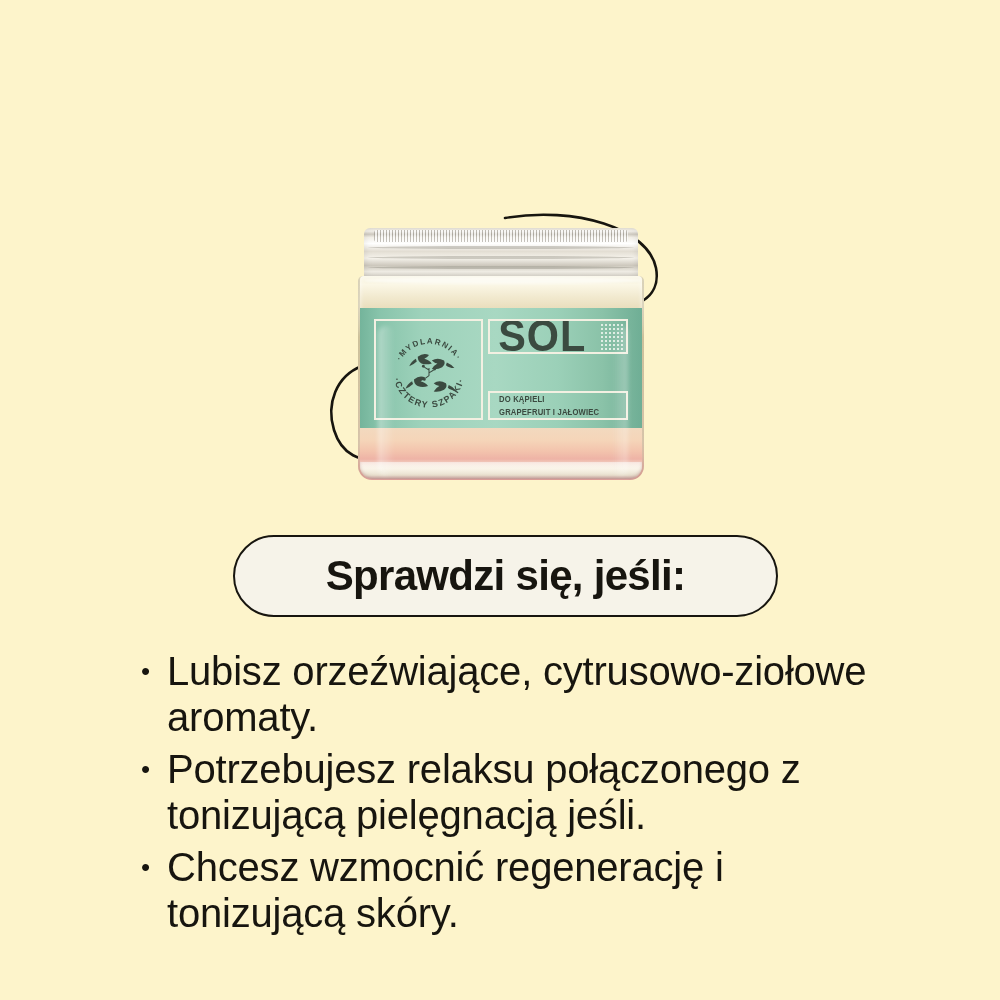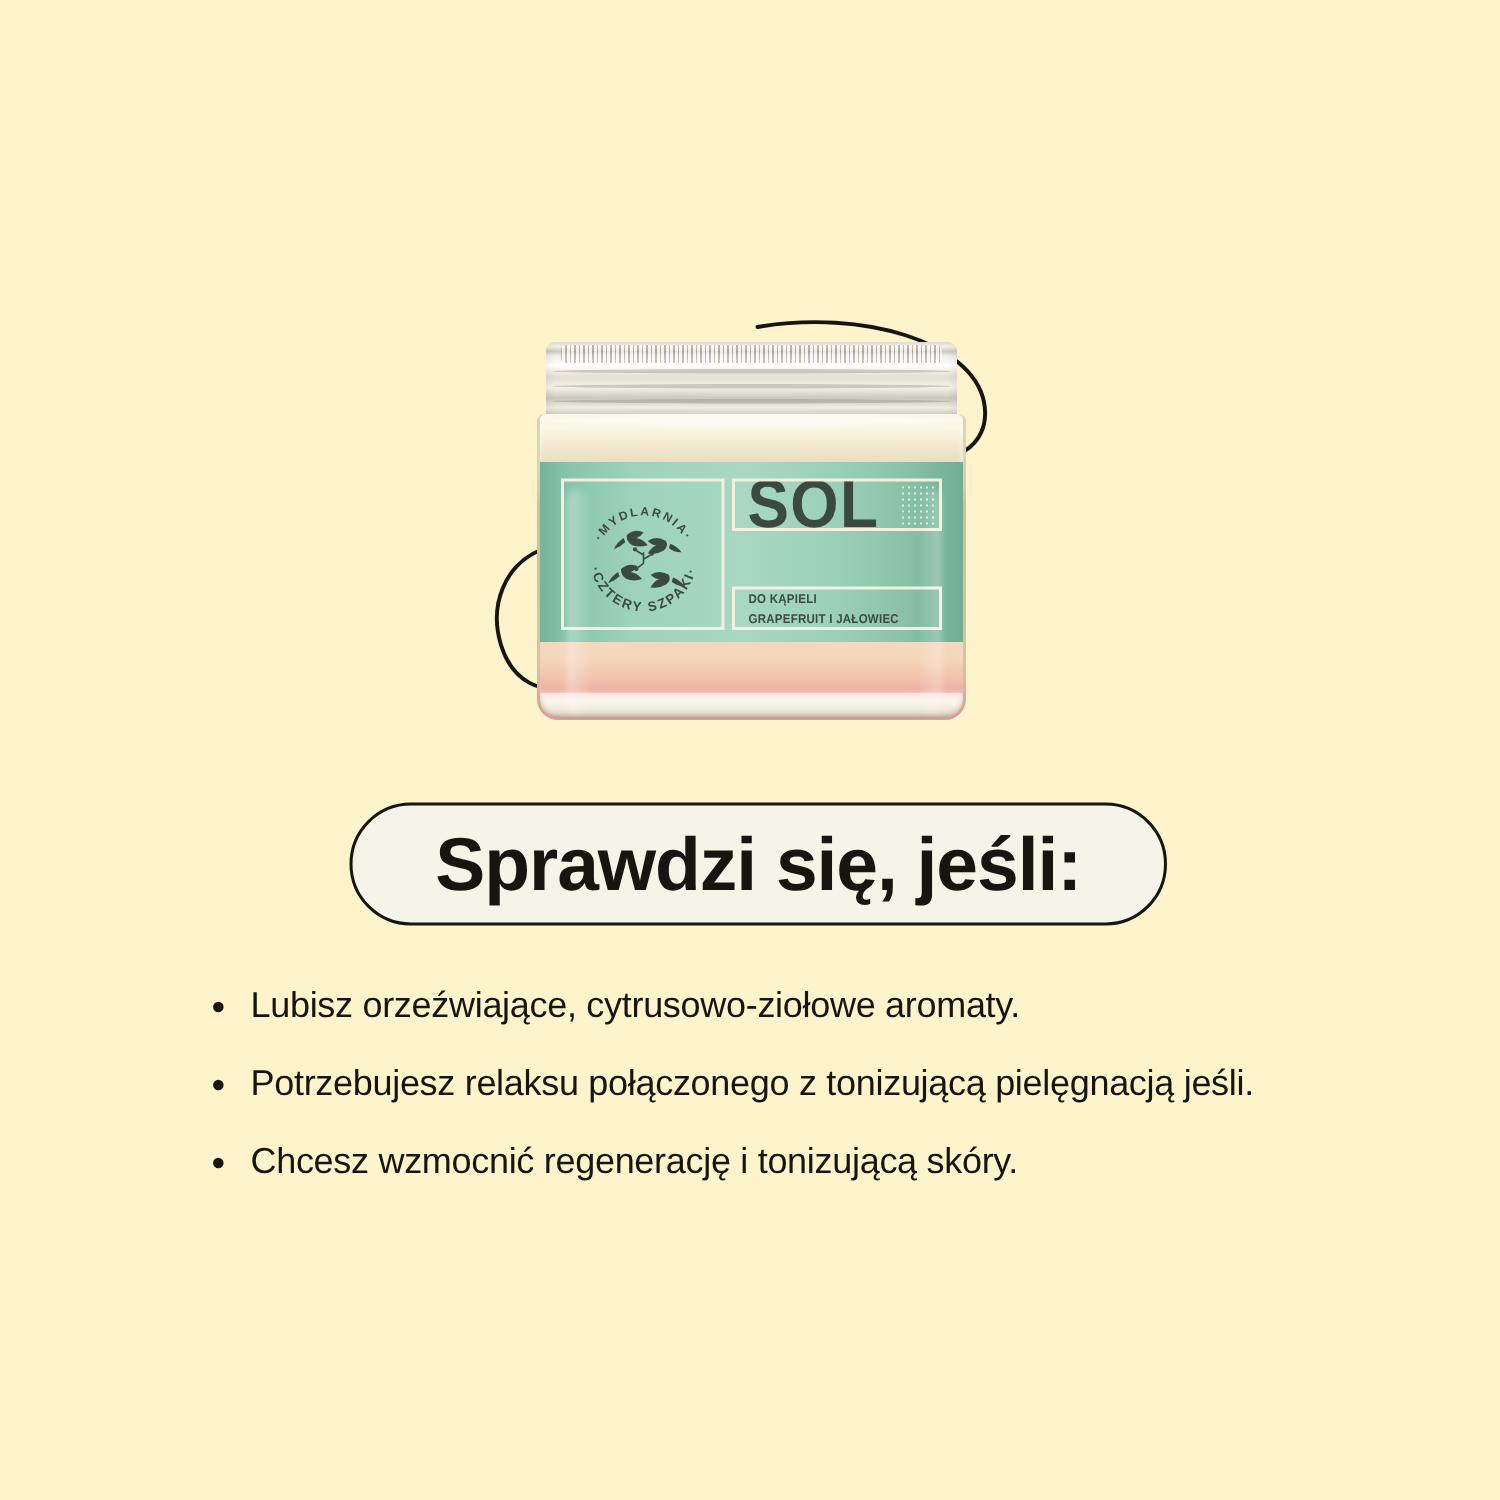--- a/index.html
+++ b/index.html
@@ -266,21 +266,21 @@
     border: 2.5px solid #17150f;
     border-radius: 41px;
     background: #F6F3E9;
     display: flex;
     align-items: center;
     justify-content: center;
   }
   .pill-title {
     font-family: "Liberation Sans", sans-serif;
     font-weight: 700;
-    font-size: 50px;
+    font-size: 42px;
     letter-spacing: -0.7px;
     color: #17150f;
   }
 
   
   .bullets {
     position: absolute;
     left: 138px;
     top: 648px;
     width: 760px;
@@ -294,21 +294,21 @@
     flex: 0 0 auto;
     width: 26px;
     font-size: 26px;
     line-height: 46px;
     color: #17150f;
     text-align: left;
     padding-left: 3px;
   }
   .bullet-text {
     font-family: "Liberation Sans", sans-serif;
-    font-size: 24px;
+    font-size: 40px;
     line-height: 46px;
     color: #17150f;
     letter-spacing: -0.2px;
     max-width: 700px;
   }
 </style>
 </head>
 <body>
 
 <div id="canvas">

